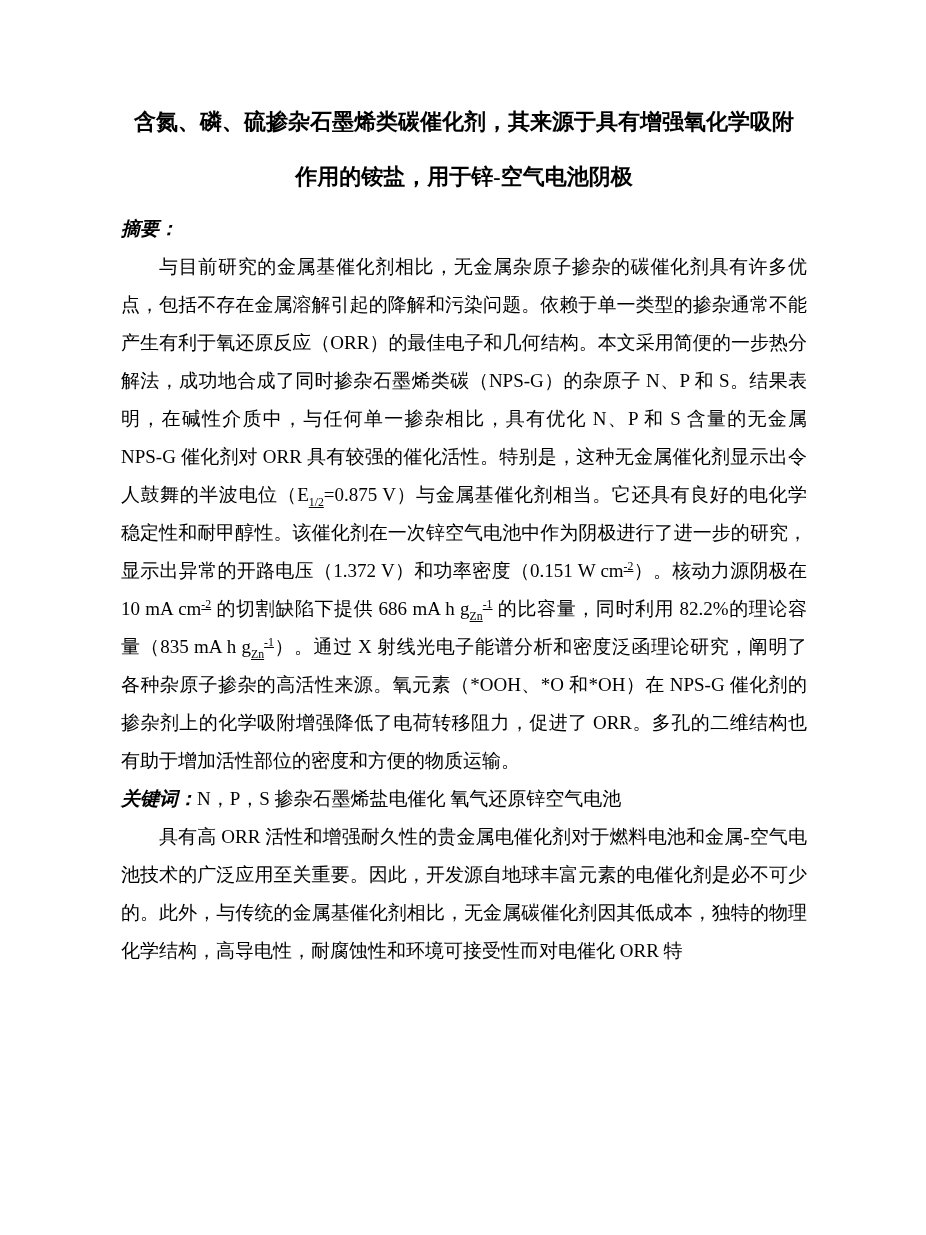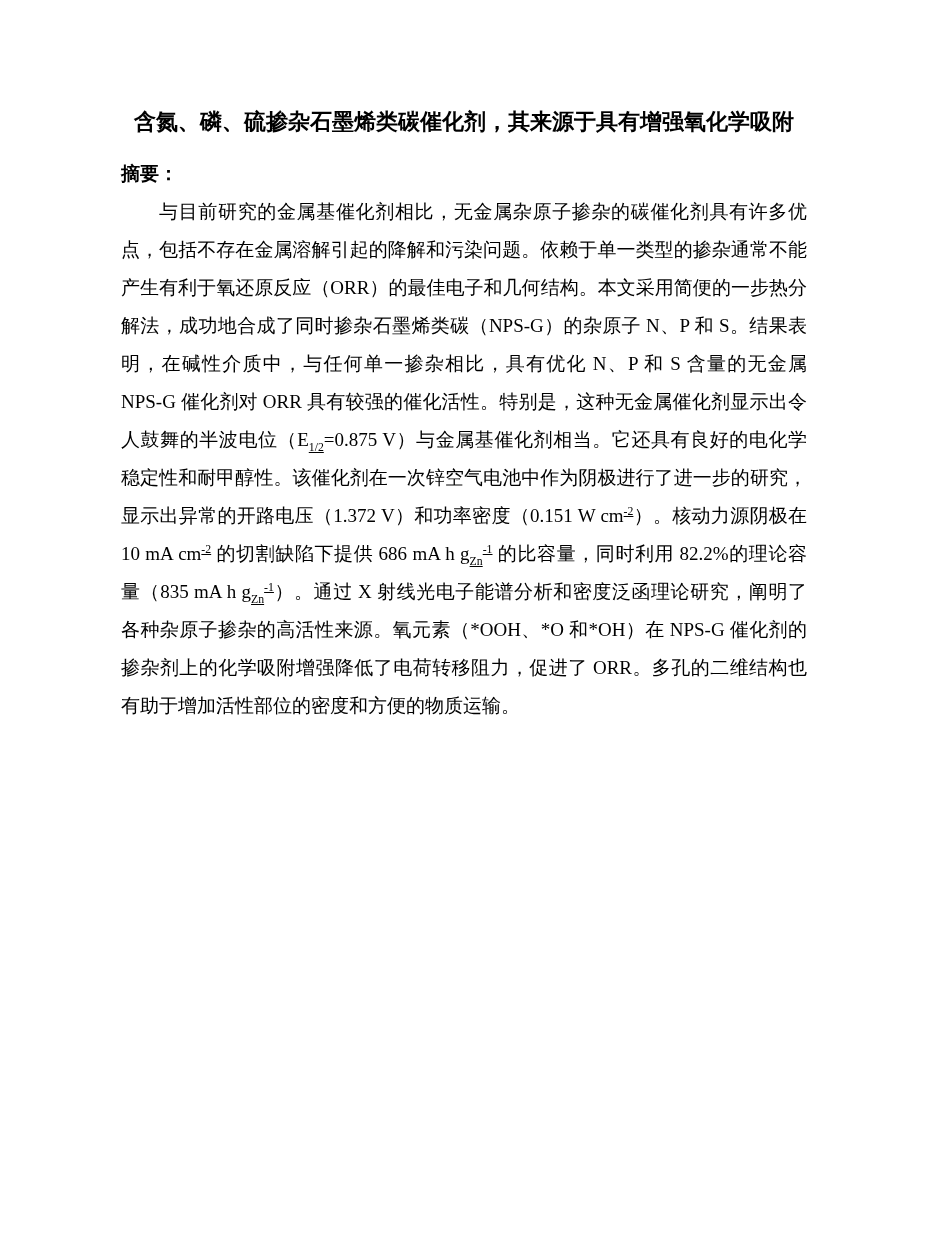--- a/index.html
+++ b/index.html
@@ -26,36 +26,39 @@
     text-align: center;
   }
   .title-line { display: block; }
   p.body {
     margin: 0;
     font-size: 19px;
     line-height: 38px;
     text-align: justify;
   }
   .indent { text-indent: 2em; }
-  .bold { font-weight: bold; }
+  .bold { font-weight: bold; font-style: italic; }
   sup, sub {
     font-size: 0.62em;
     line-height: 0;
     text-decoration: underline;
   }
 </style>
 </head>
 <body>
 
 <div class="page">
 
   <h1 class="title">
     <span class="title-line">含氮、磷、硫掺杂石墨烯类碳催化剂，其来源于具有增强氧化学吸附</span>
+    <span class="title-line">作用的铵盐，用于锌-空气电池阴极</span>
   </h1>
 
   <p class="body bold">摘要：</p>
 
   <p class="body indent">与目前研究的金属基催化剂相比，无金属杂原子掺杂的碳催化剂具有许多优点，包括不存在金属溶解引起的降解和污染问题。依赖于单一类型的掺杂通常不能产生有利于氧还原反应（ORR）的最佳电子和几何结构。本文采用简便的一步热分解法，成功地合成了同时掺杂石墨烯类碳（NPS-G）的杂原子 N、P 和 S。结果表明，在碱性介质中，与任何单一掺杂相比，具有优化 N、P 和 S 含量的无金属 NPS-G 催化剂对 ORR 具有较强的催化活性。特别是，这种无金属催化剂显示出令人鼓舞的半波电位（E<sub>1/2</sub>=0.875 V）与金属基催化剂相当。它还具有良好的电化学稳定性和耐甲醇性。该催化剂在一次锌空气电池中作为阴极进行了进一步的研究，显示出异常的开路电压（1.372 V）和功率密度（0.151 W cm<sup>-2</sup>）。核动力源阴极在 10 mA cm<sup>-2</sup> 的切割缺陷下提供 686 mA h g<sub>Zn</sub><sup>-1</sup> 的比容量，同时利用 82.2%的理论容量（835 mA h g<sub>Zn</sub><sup>-1</sup>）。通过 X 射线光电子能谱分析和密度泛函理论研究，阐明了各种杂原子掺杂的高活性来源。氧元素（*OOH、*O 和*OH）在 NPS-G 催化剂的掺杂剂上的化学吸附增强降低了电荷转移阻力，促进了 ORR。多孔的二维结构也有助于增加活性部位的密度和方便的物质运输。</p>
 
+  <p class="body"><span class="bold">关键词：</span><span>N，P，S 掺杂石墨烯盐电催化 氧气还原锌空气电池</span></p>
 
 
+  <p class="body indent">具有高 ORR 活性和增强耐久性的贵金属电催化剂对于燃料电池和金属-空气电池技术的广泛应用至关重要。因此，开发源自地球丰富元素的电催化剂是必不可少的。此外，与传统的金属基催化剂相比，无金属碳催化剂因其低成本，独特的物理化学结构，高导电性，耐腐蚀性和环境可接受性而对电催化 ORR 特</p>
 
 </div>
 
 </body></html>

